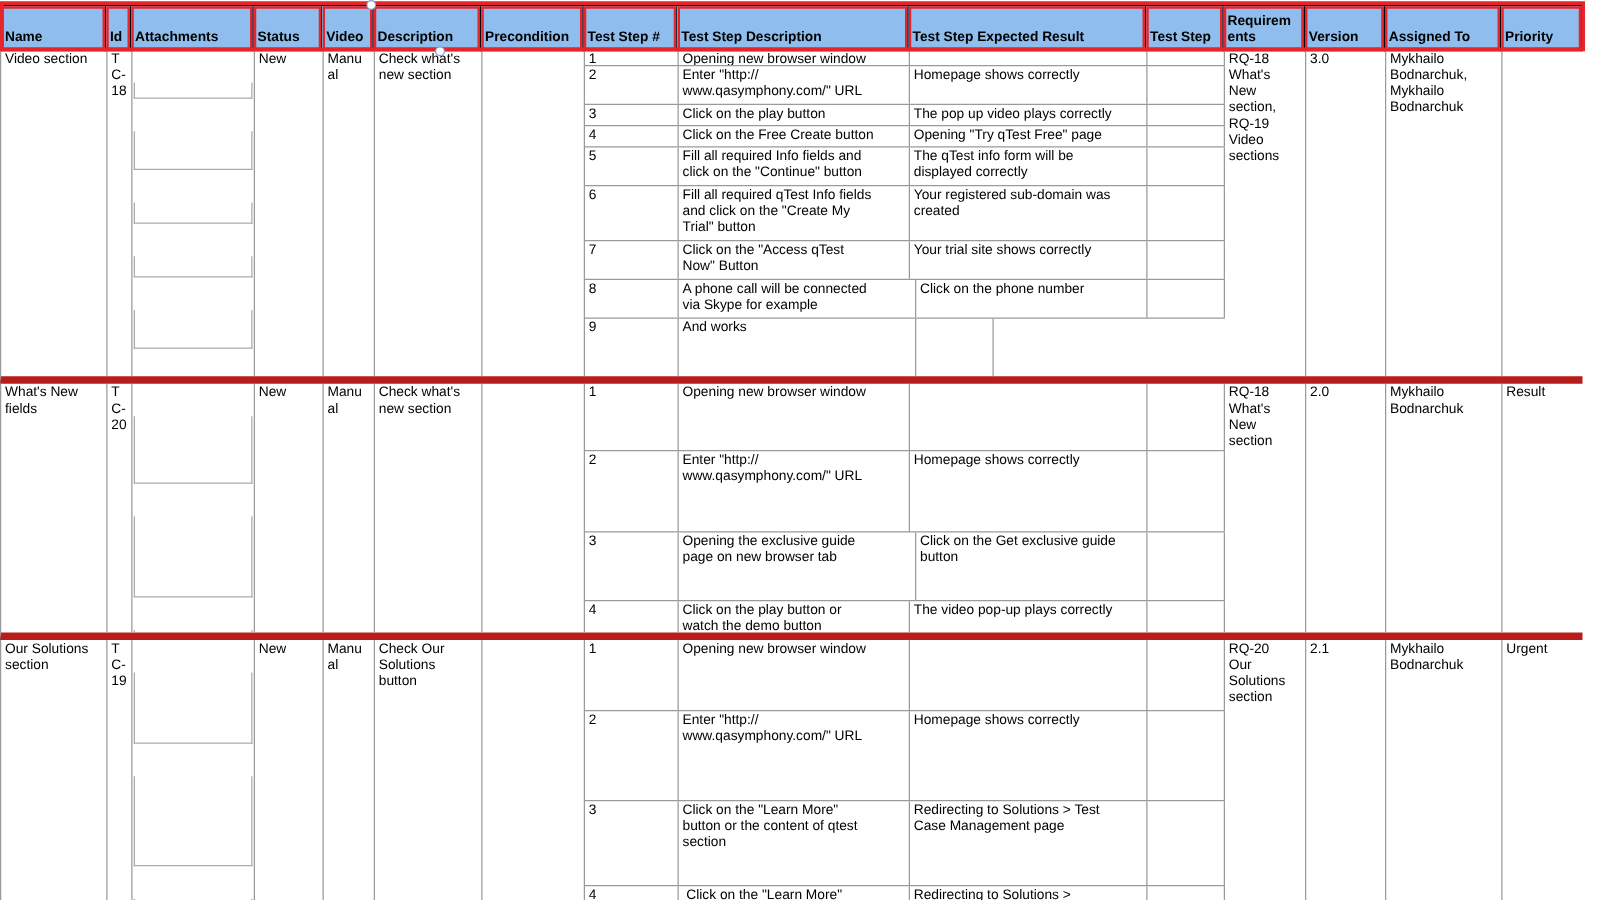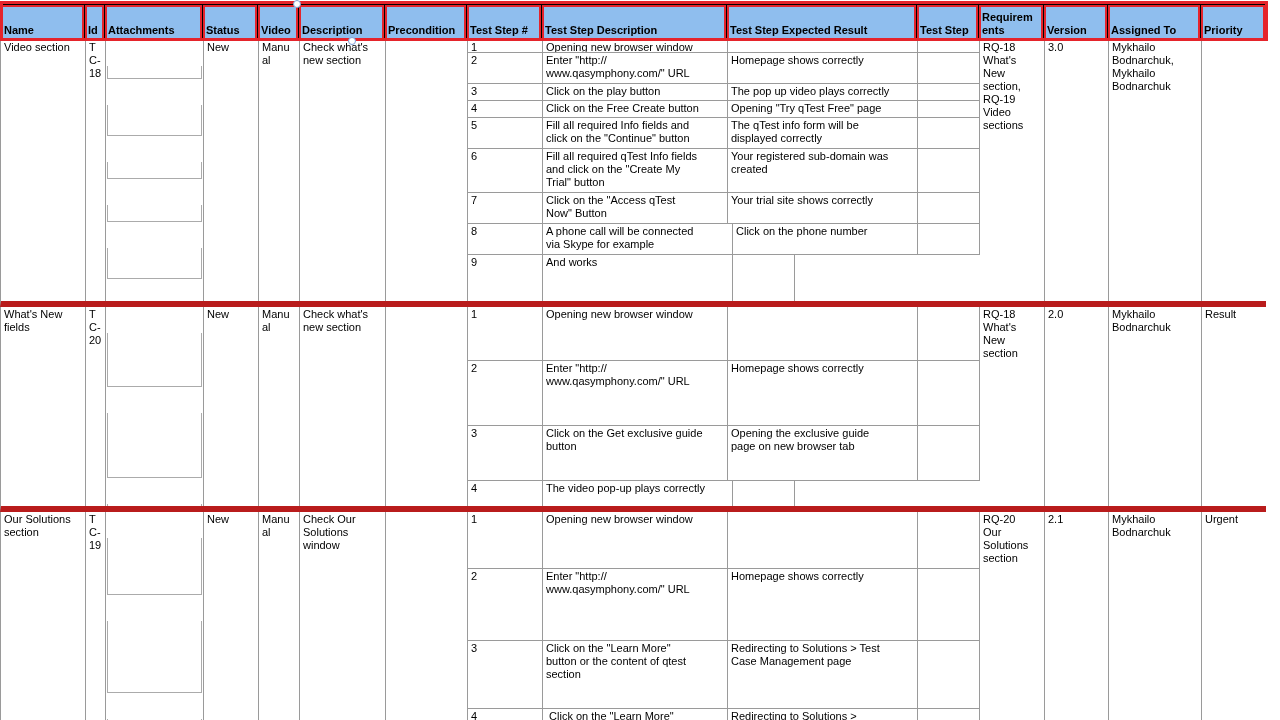--- a/index.html
+++ b/index.html
@@ -190,28 +190,30 @@
       </div>
       <div class="step" style="height:65px">
         <div class="sc s-no">2</div>
         <div class="sc s-desc">Enter "http://
 www.qasymphony.com/" URL</div>
         <div class="sc s-exp">Homepage shows correctly</div>
         <div class="sc s-att"></div>
       </div>
       <div class="step" style="height:55px">
         <div class="sc s-no">3</div>
+        <div class="sc s-exp">Opening the exclusive guide
+page on new browser tab</div>
         <div class="sc s-desc">Click on the Get exclusive guide
 button</div>
-        <div class="sc s-exp">Opening the exclusive guide
-page on new browser tab</div>
         <div class="sc s-att"></div>
       </div>
       <div class="step" style="height:31px">
         <div class="sc s-no">4</div>
+        <div class="sc s-desc">Click on the play button or
+watch the demo button</div>
         <div class="sc s-exp">The video pop-up plays correctly</div>
         <div class="sc s-att"></div>
       </div>
     </div>
     <div class="cell c-req">RQ-18
 What's
 New
 section</div>
     <div class="cell c-ver">2.0</div>
     <div class="cell c-asg">Mykhailo
@@ -229,21 +231,21 @@
       <div class="att-box" style="height:57px"></div>
       <div class="att-box" style="height:72px"></div>
       <div class="att-box" style="height:68px"></div>
       
     </div>
     <div class="cell c-status">New</div>
     <div class="cell c-type">Manu
 al</div>
     <div class="cell c-desc">Check Our
 Solutions
-window</div>
+button</div>
     <div class="cell c-pre"></div>
     <div class="steps">
       <div class="step" style="height:57px">
         <div class="sc s-no">1</div>
         <div class="sc s-desc">Opening new browser window</div>
         <div class="sc s-exp"></div>
         <div class="sc s-att"></div>
       </div>
       <div class="step" style="height:72px">
         <div class="sc s-no">2</div>

